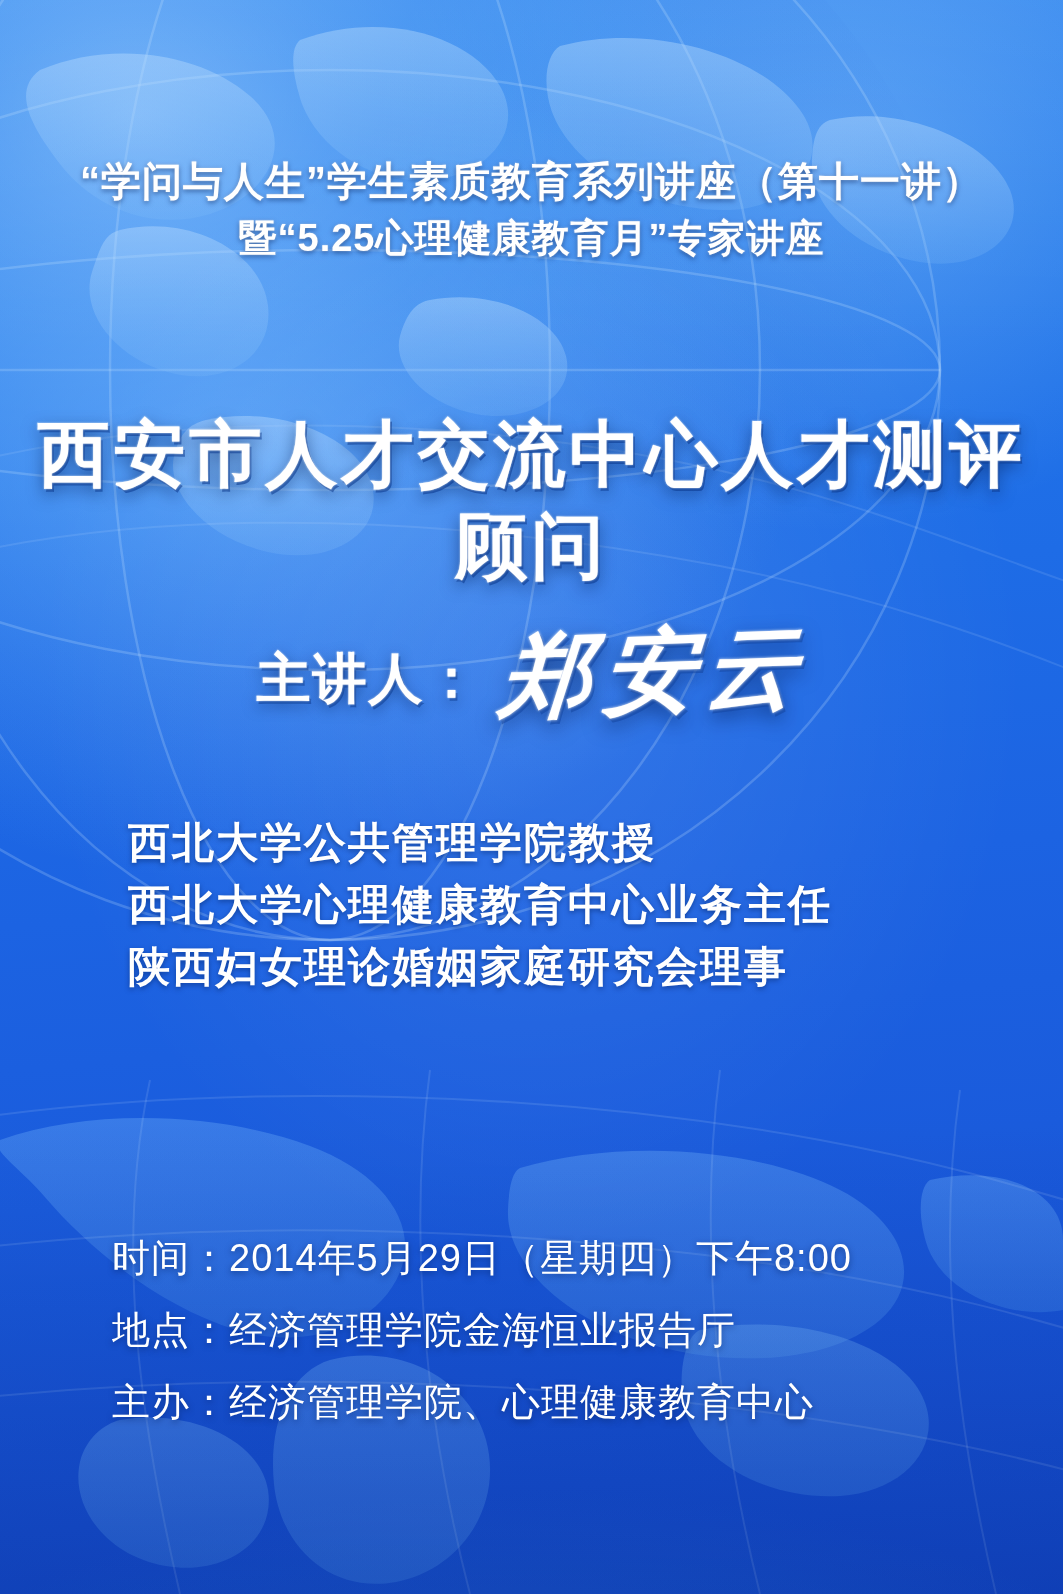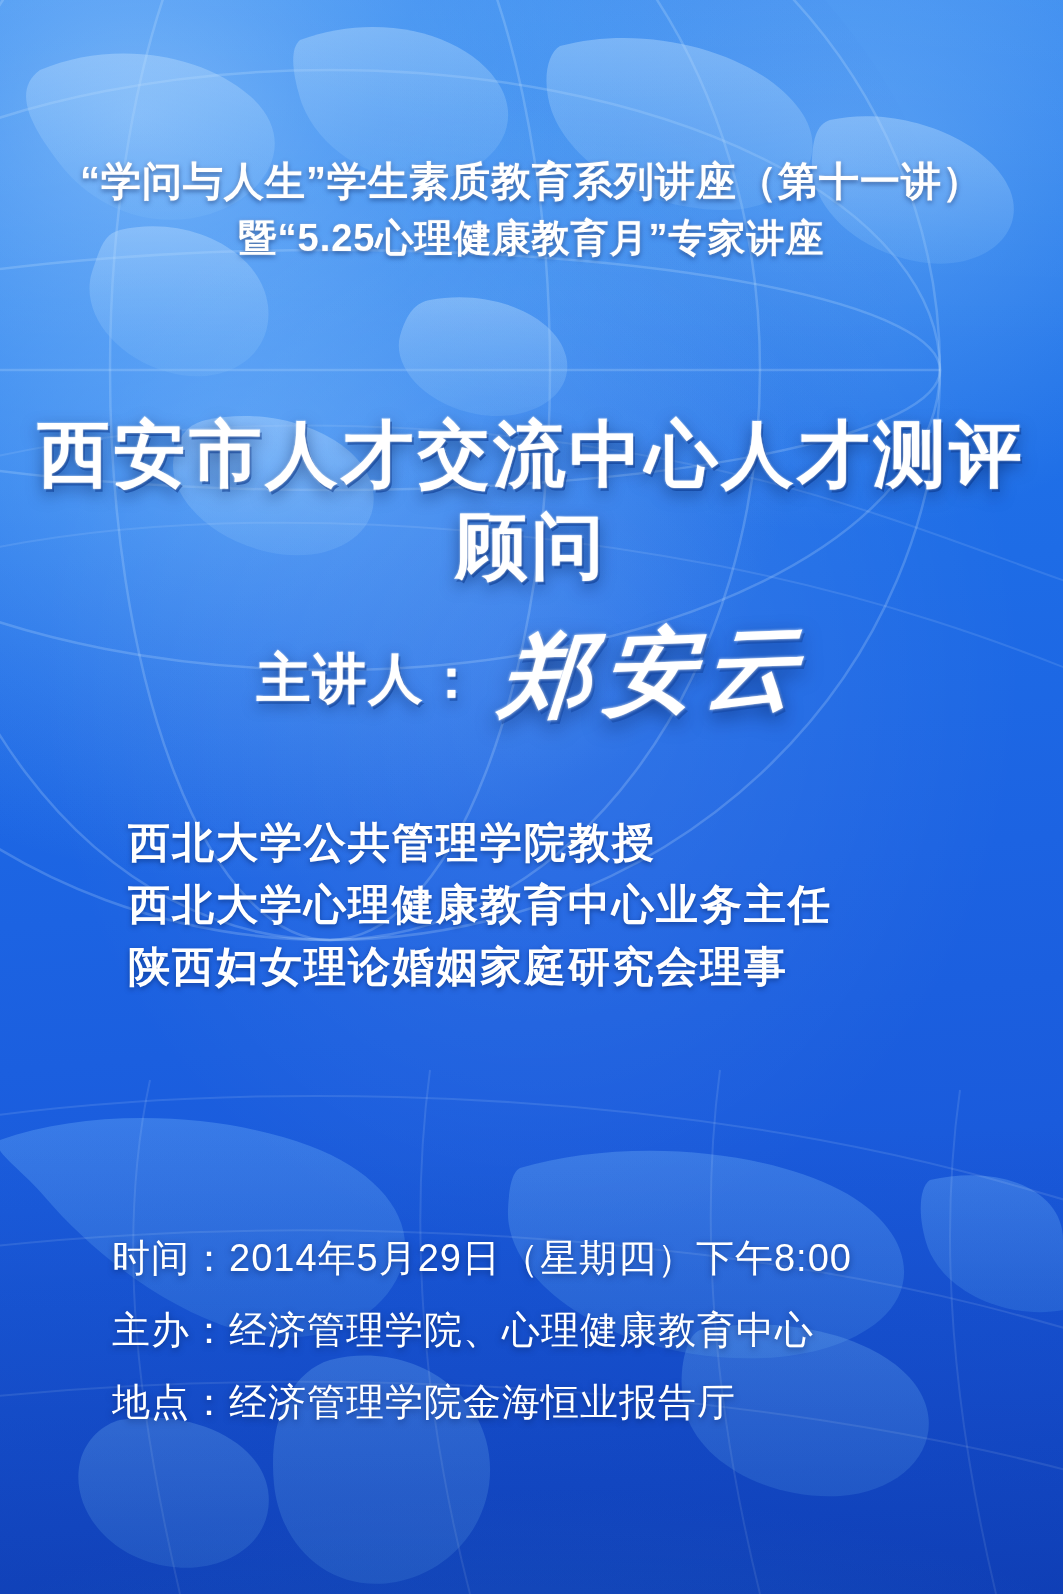--- a/index.html
+++ b/index.html
@@ -240,18 +240,18 @@
     </div>
 
     <div class="credentials">
       <div class="credential-item">西北大学公共管理学院教授</div>
       <div class="credential-item">西北大学心理健康教育中心业务主任</div>
       <div class="credential-item">陕西妇女理论婚姻家庭研究会理事</div>
     </div>
 
     <div class="details">
       <div class="detail-item">时间：2014年5月29日（星期四）下午8:00</div>
+      <div class="detail-item">地点：经济管理学院金海恒业报告厅</div>
       <div class="detail-item">主办：经济管理学院、心理健康教育中心</div>
-      <div class="detail-item">地点：经济管理学院金海恒业报告厅</div>
     </div>
 
   </div>
 </div>
 
 </body></html>

